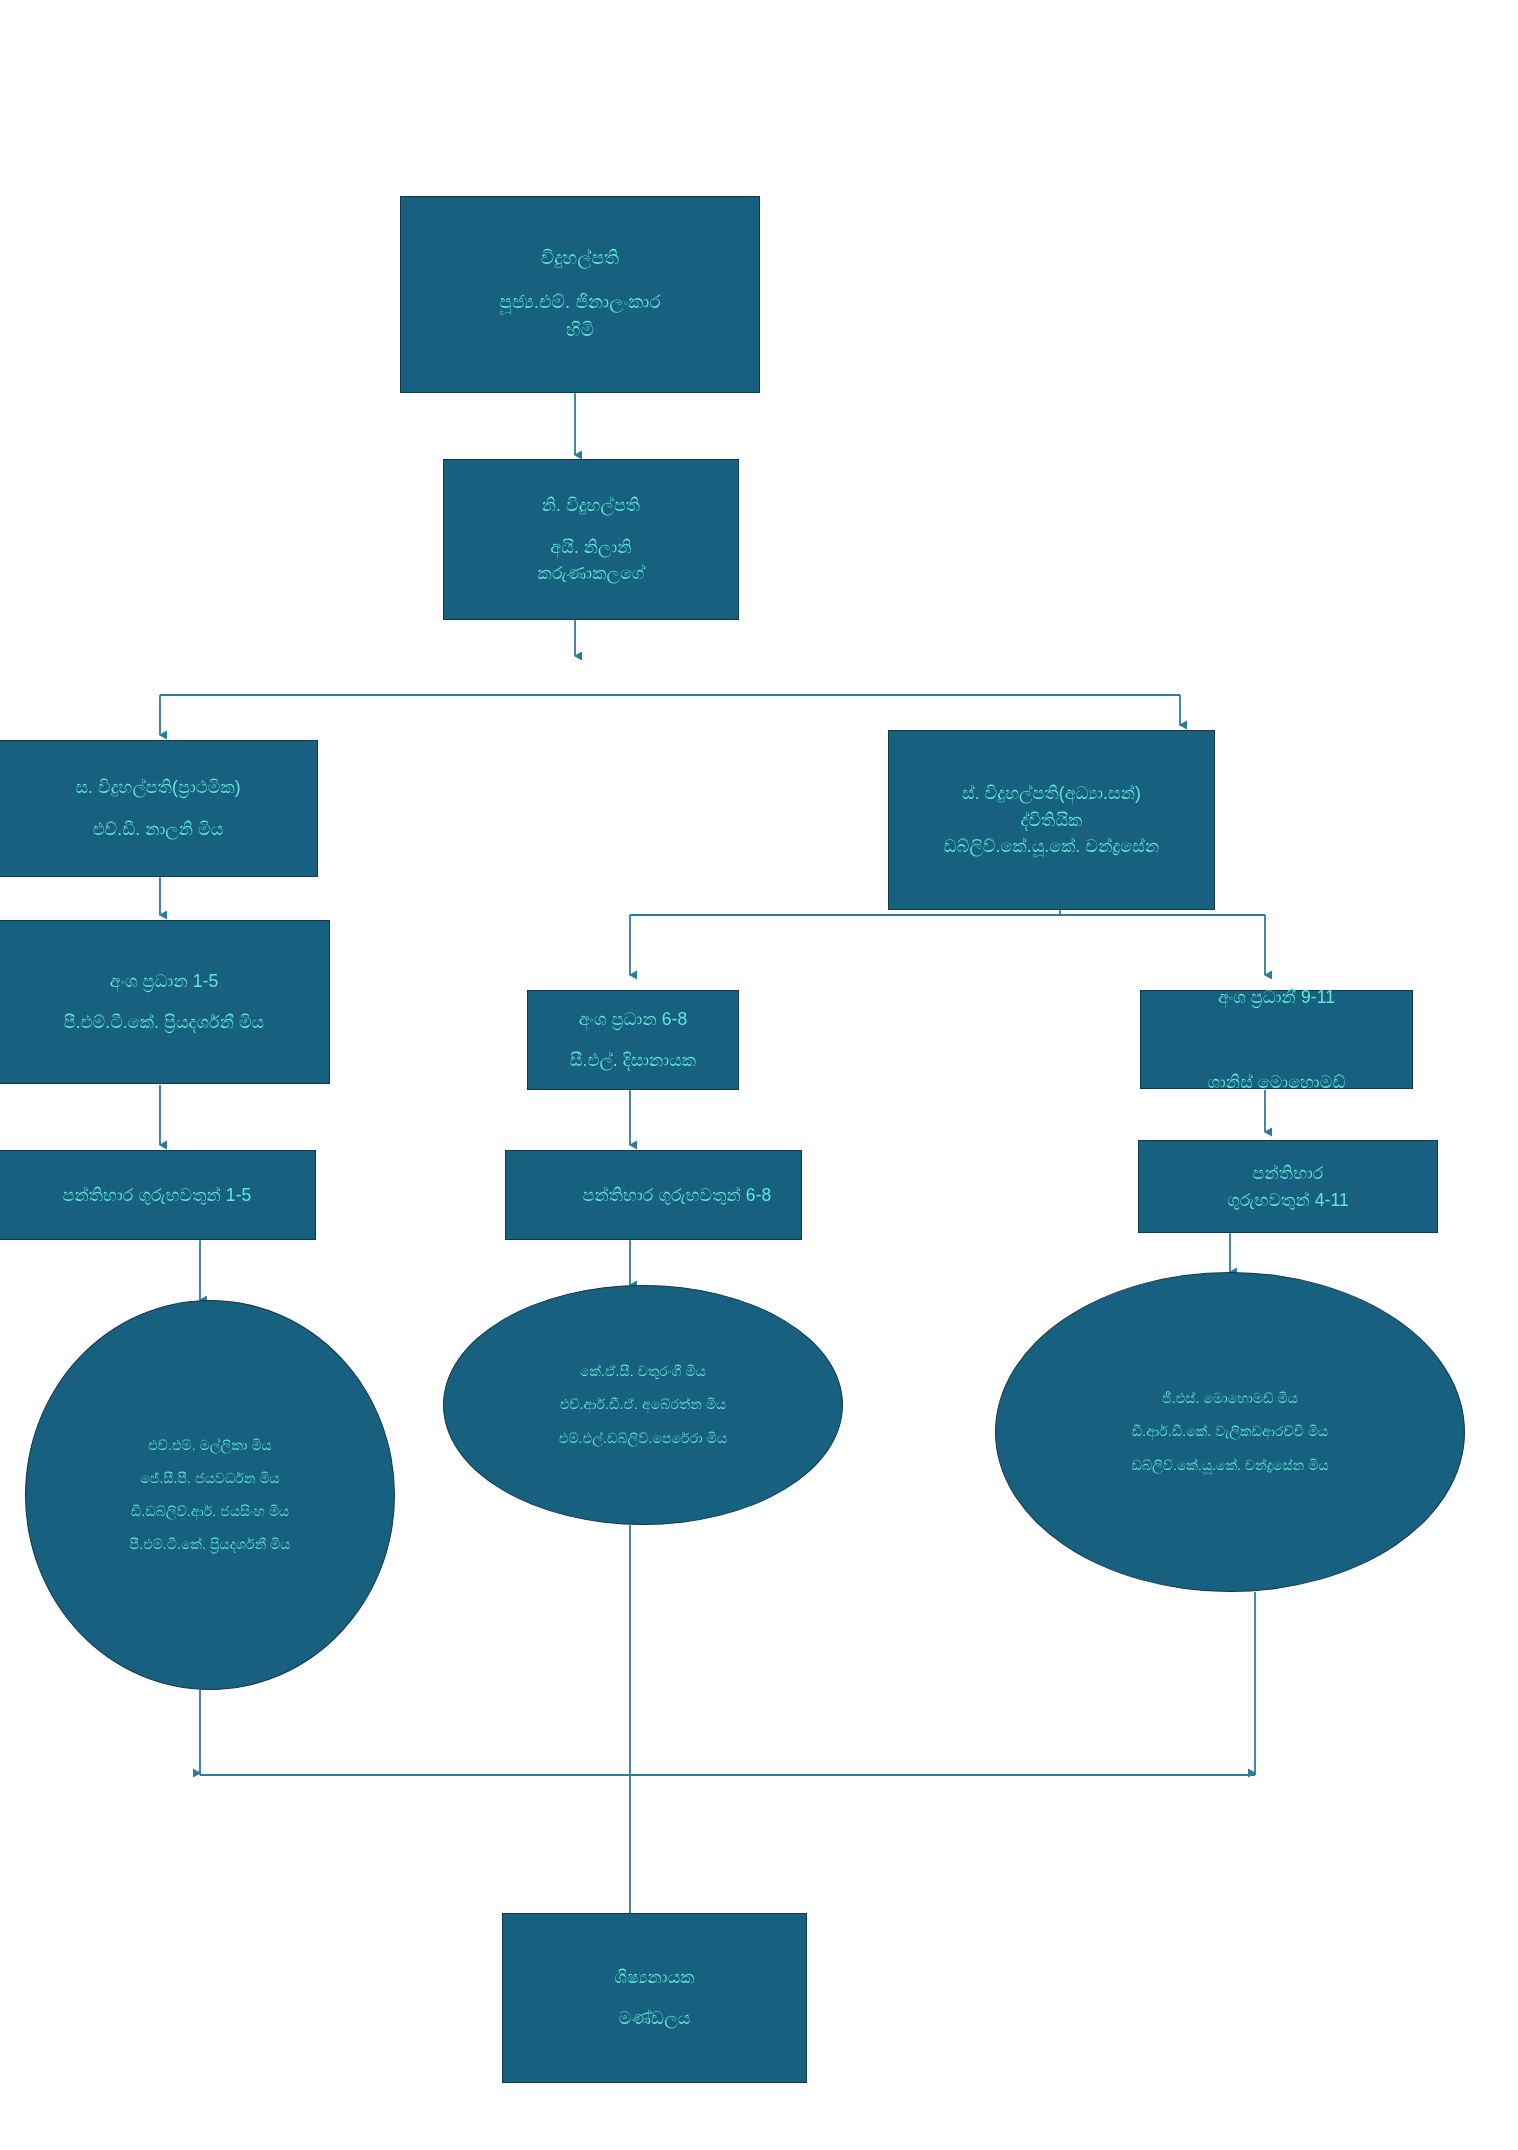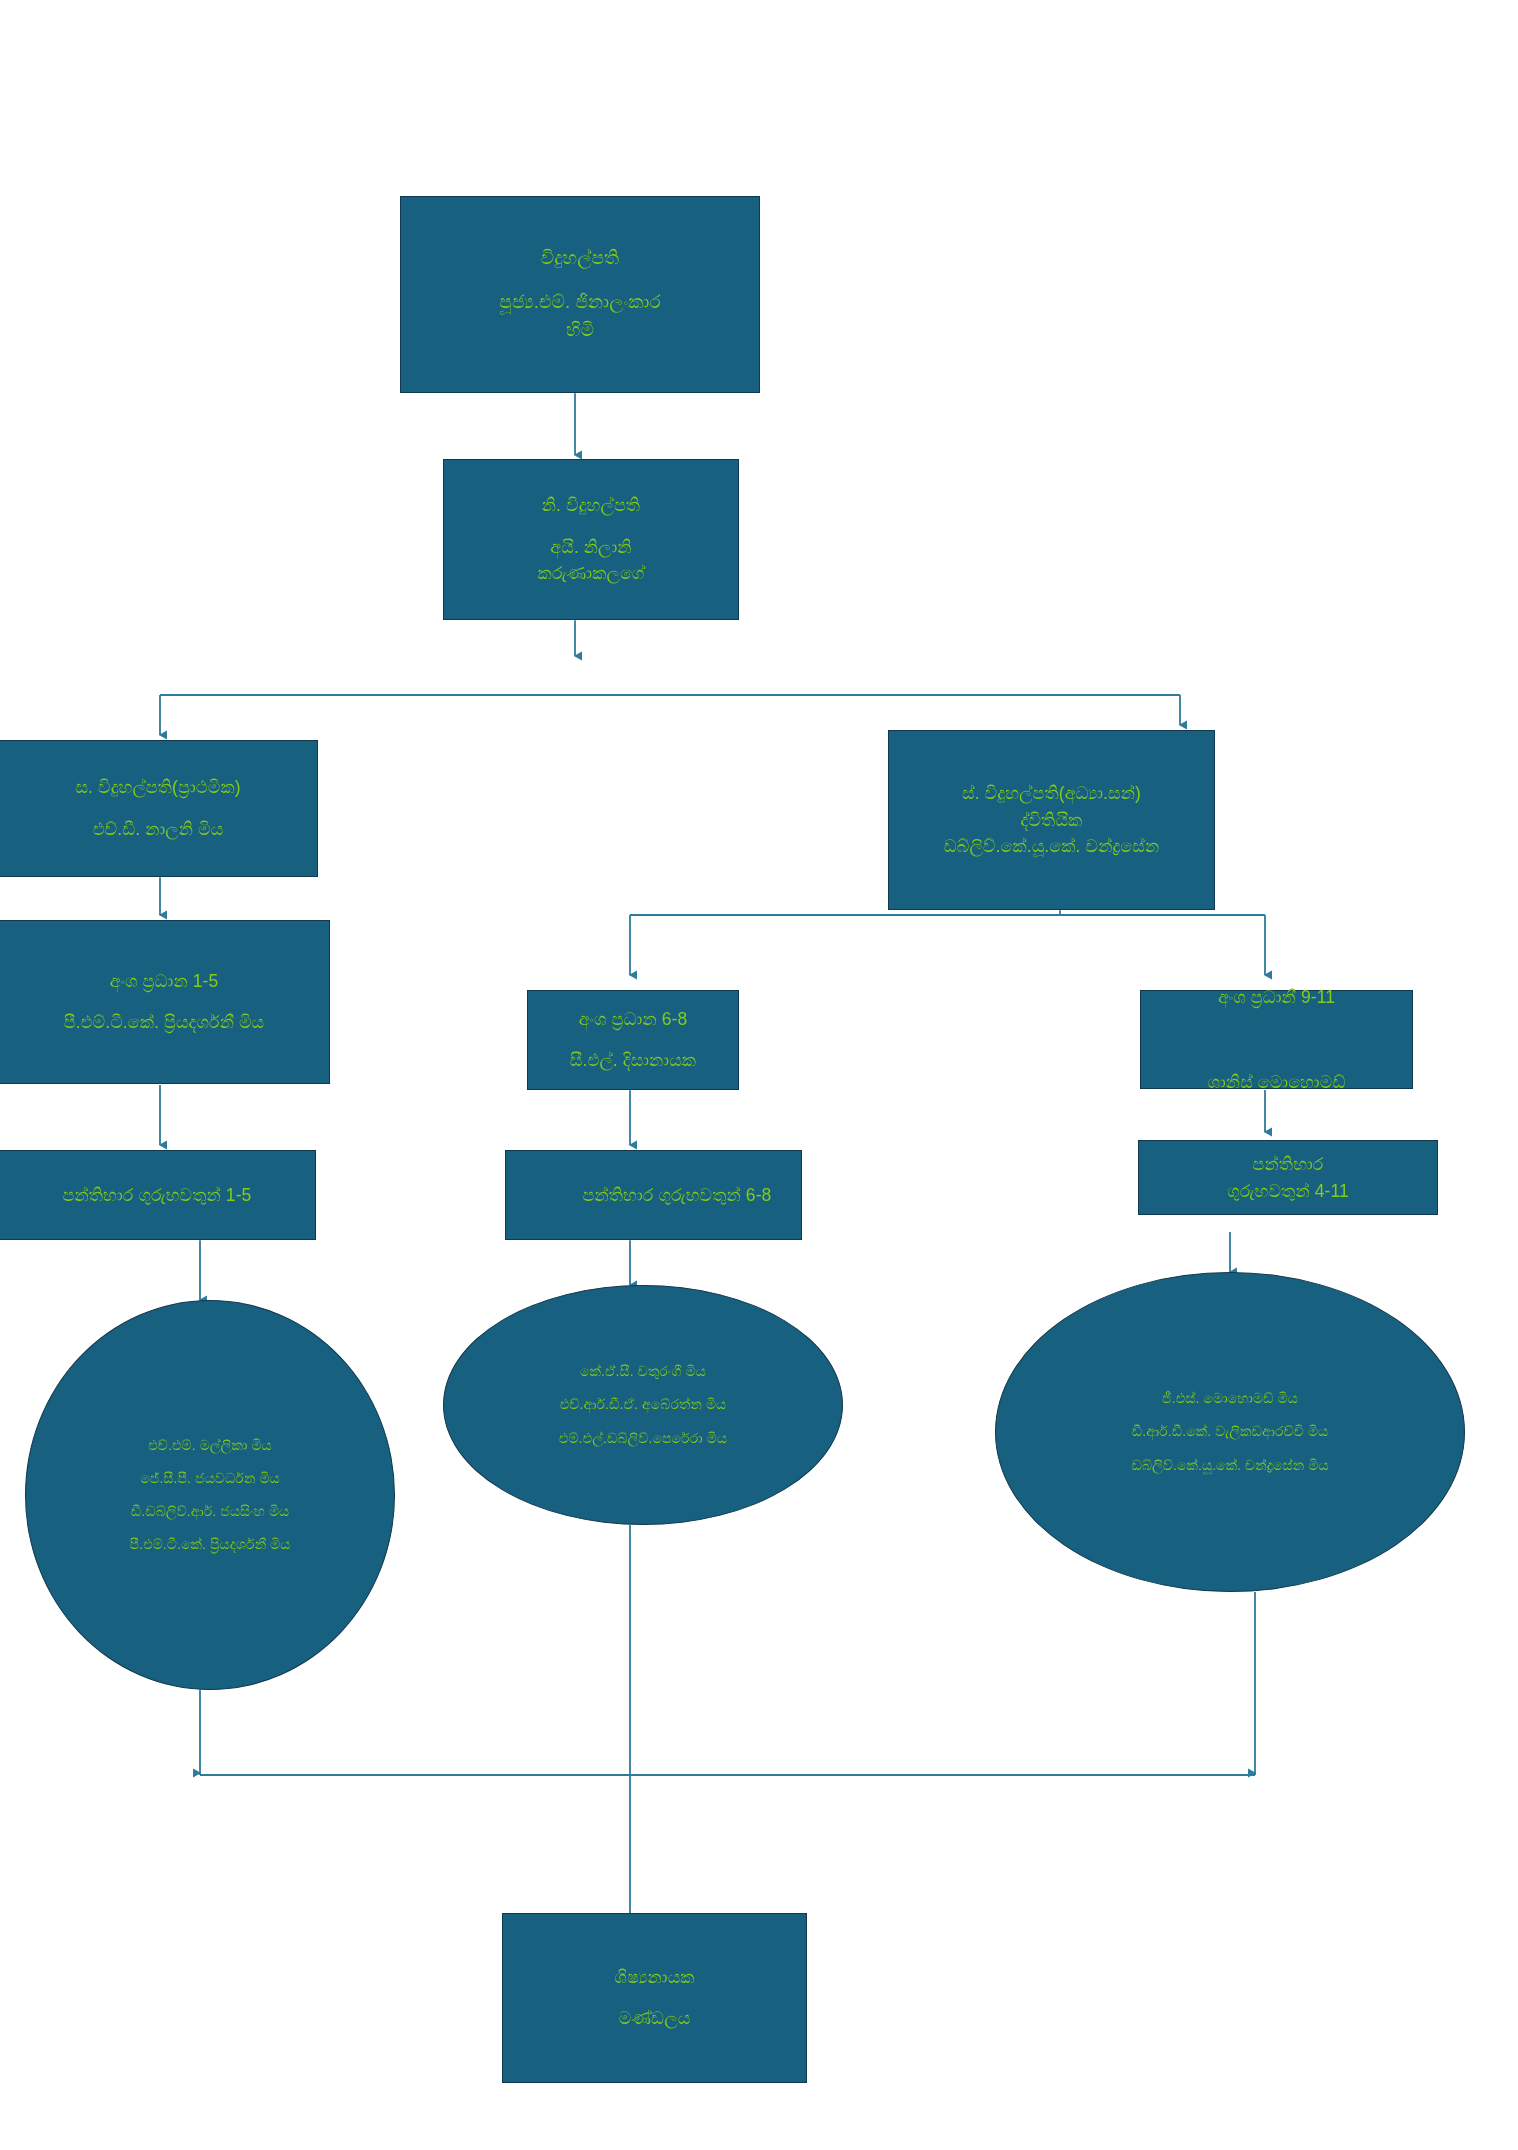--- a/index.html
+++ b/index.html
@@ -23,21 +23,21 @@
   svg.connectors {
     position: absolute;
     left: 0; top: 0;
     width: 1518px;
     height: 2150px;
     pointer-events: none;
   }
   .node {
     position: absolute;
     box-sizing: border-box;
-    color: #84cc16;
+    color: #5eead4;
     display: flex;
     flex-direction: column;
     align-items: center;
     justify-content: center;
     text-align: center;
     line-height: 1.52;
     letter-spacing: 0.1px;
   }
   .node.box {
     background: #17607F;
@@ -149,21 +149,21 @@
   </div>
 
   <div class="node box f17" style="left:-2px; top:1150px; width:318px; height:90px;">
     <span class="ln">පන්තිභාර ගුරුභවතුන් 1-5</span>
   </div>
 
   <div class="node box f17" style="left:505px; top:1150px; width:297px; height:90px;padding-left:47px;">
     <span class="ln">පන්තිභාර ගුරුභවතුන්  6-8</span>
   </div>
 
-  <div class="node box f17" style="left:1138px; top:1140px; width:300px; height:75px;">
+  <div class="node box f17" style="left:1138px; top:1140px; width:300px; height:93px;">
     <span class="ln">පන්තිභාර</span>
     <span class="ln">ගුරුභවතුන් 4-11</span>
   </div>
 
   <div class="node ellipse f16" style="left:25px; top:1300px; width:370px; height:390px;">
     <span class="ln">එච්.එම්. මල්ලිකා මිය</span>
     <span class="gap"></span>
     <span class="ln">ජේ.සී.පී. ජයවර්ධන මිය</span>
     <span class="gap"></span>
     <span class="ln">ඩී.ඩබ්ලිව්.ආර්. ජයසිංහ මිය</span>

